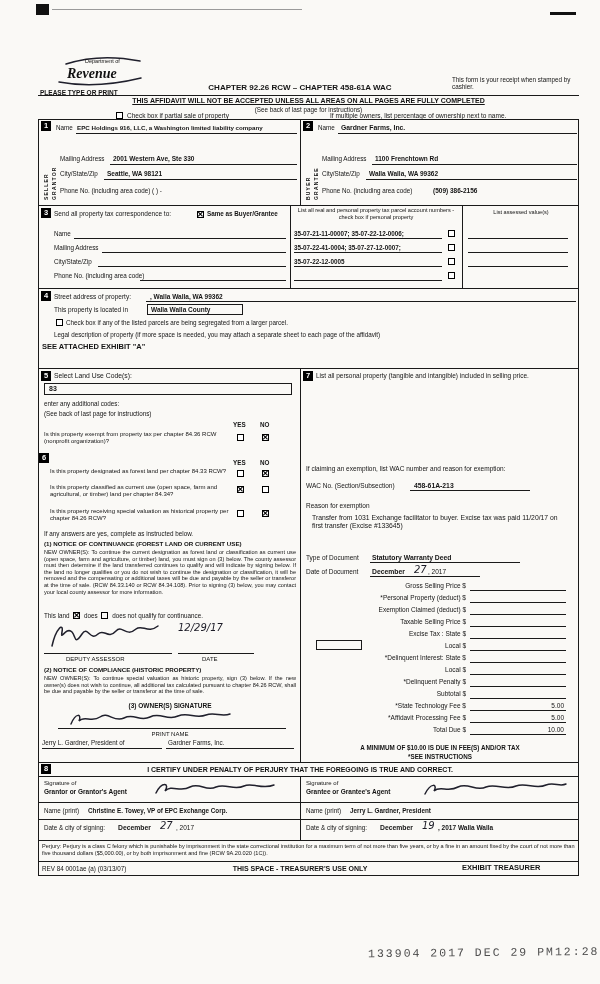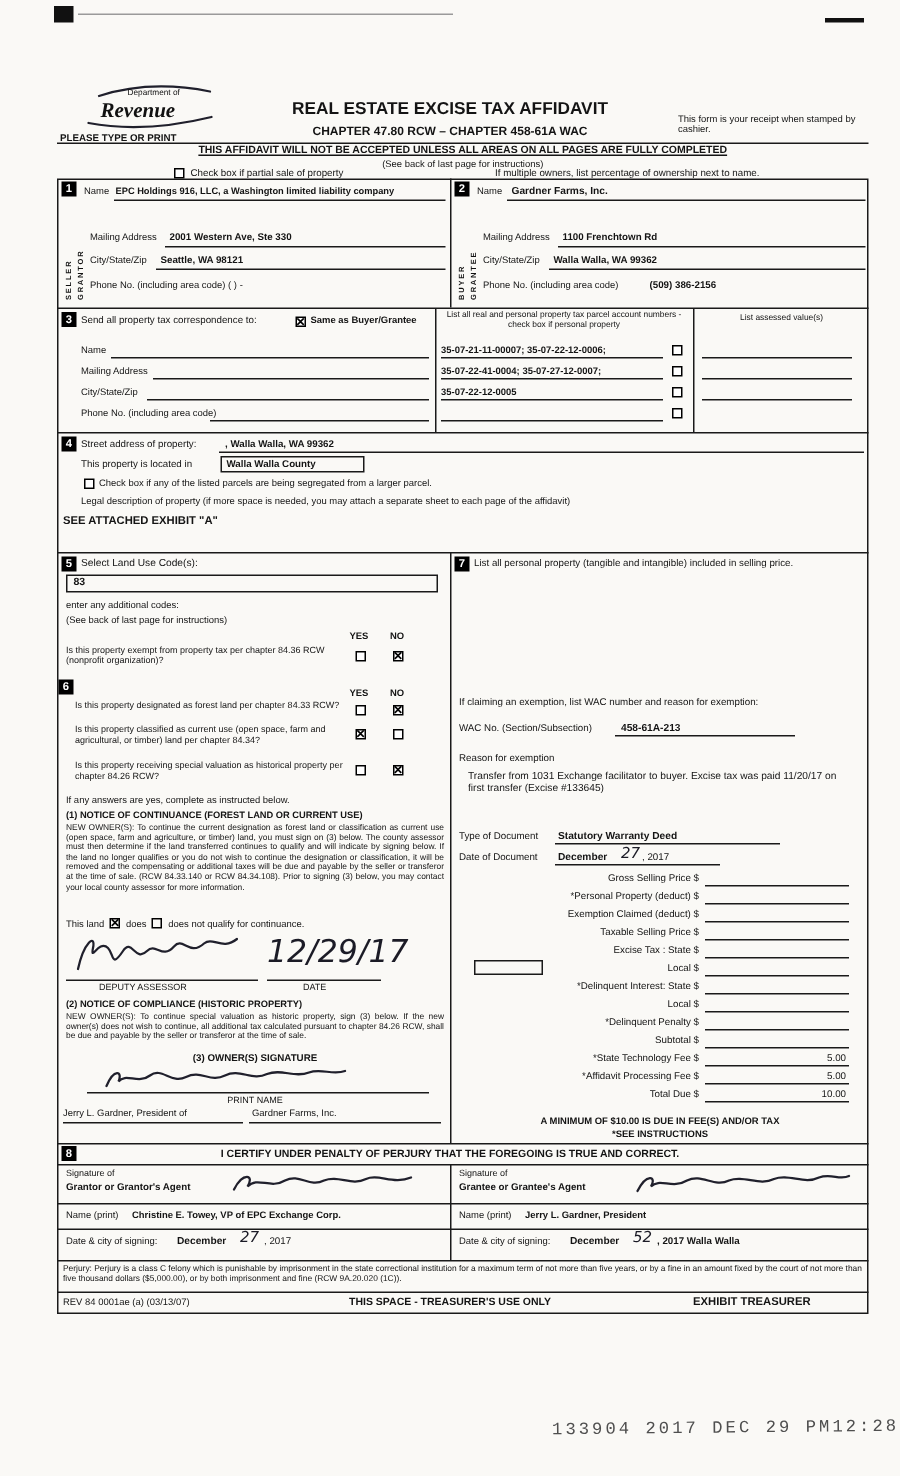--- a/index.html
+++ b/index.html
@@ -42,22 +42,21 @@
   <div class="art" style="left:52px;top:9px;width:250px;height:1px;background:#9a9a9a"></div>
   <div class="art" style="left:550px;top:12px;width:26px;height:3px"></div>
 
   <svg class="sig" style="left:52px;top:54px" width="95" height="34" viewBox="0 0 95 34">
     <path d="M14 10 Q48 -1 88 7" stroke="#111" stroke-width="2"></path>
     <text x="33" y="9" font-size="5.5" fill="#111" stroke="none">Department of</text>
     <text x="15" y="24" font-size="14" font-style="italic" font-weight="bold" font-family="Liberation Serif, serif" fill="#111" stroke="none">Revenue</text>
     <path d="M7 28 Q44 35 89 24" stroke="#111" stroke-width="1.4"></path>
   </svg>
   <div class="t b f65" style="left:40px;top:89px">PLEASE TYPE OR PRINT</div>
-  <div class="t b f11 c" style="left:150px;top:67px;width:300px">REAL ESTATE EXCISE TAX AFFIDAVIT</div>
-  <div class="t b f8 c" style="left:150px;top:83px;width:300px">CHAPTER 47.80 RCW – CHAPTER 458-61A WAC</div>
+  <div class="t b f8 c" style="left:150px;top:83px;width:300px">CHAPTER 92.26 RCW – CHAPTER 458-61A WAC</div>
   <div class="t f63 w" style="left:452px;top:76px;width:122px">This form is your receipt when stamped by cashier.</div>
   <div class="hl" style="left:38px;top:95px;width:541px"></div>
   <div class="t b c" style="left:38px;top:97px;width:541px;text-decoration:underline">THIS AFFIDAVIT WILL NOT BE ACCEPTED UNLESS ALL AREAS ON ALL PAGES ARE FULLY COMPLETED</div>
   <div class="t f63 c" style="left:38px;top:106px;width:541px">(See back of last page for instructions)</div>
   <div class="cb" style="left:116px;top:112px"></div>
   <div class="t f65" style="left:127px;top:111.5px">Check box if partial sale of property</div>
   <div class="t f65" style="left:330px;top:111.5px">If multiple owners, list percentage of ownership next to name.</div>
 
   <div class="box" style="left:38px;top:119px;width:541px;height:757px"></div>
 
@@ -172,21 +171,21 @@
   <div class="t f63" style="left:44px;top:612px">
     <span>This land</span>
     <span class="cbi checked"></span>
     <span>does</span>
     <span class="cbi"></span>
     <span>does not qualify for continuance.</span>
   </div>
   <svg class="sig" style="left:46px;top:616px" width="120" height="38" viewBox="0 0 120 38">
     <path d="M6 30 C10 12 18 6 16 16 C14 26 20 10 26 16 C30 20 28 30 36 18 C42 9 44 26 52 18 C58 12 62 24 70 15 C76 8 80 22 90 13 C96 8 102 18 112 10"></path>
   </svg>
-  <div class="hand" style="left:178px;top:622px;font-size:21px">12/29/17</div>
+  <div class="hand" style="left:178px;top:622px;font-size:10px">12/29/17</div>
   <div class="hl" style="left:44px;top:653px;width:128px"></div>
   <div class="hl" style="left:178px;top:653px;width:76px"></div>
   <div class="t f6" style="left:66px;top:656px">DEPUTY ASSESSOR</div>
   <div class="t f6" style="left:202px;top:656px">DATE</div>
   <div class="t b" style="left:44px;top:666px;font-size:6.2px">(2) NOTICE OF COMPLIANCE (HISTORIC PROPERTY)</div>
   <div class="t f55 w" style="left:44px;top:675px;width:252px;text-align:justify">NEW OWNER(S): To continue special valuation as historic property, sign (3) below. If the new owner(s) does not wish to continue, all additional tax calculated pursuant to chapter 84.26 RCW, shall be due and payable by the seller or transferor at the time of sale.</div>
   <div class="t b f65 c" style="left:44px;top:702px;width:252px">(3) OWNER(S) SIGNATURE</div>
   <svg class="sig" style="left:66px;top:706px" width="170" height="24" viewBox="0 0 170 24">
     <path d="M5 18 C10 6 16 8 13 15 C18 9 26 17 34 11 C42 5 48 17 58 12 C68 7 74 16 84 11 C94 6 102 15 112 10 C122 6 130 13 140 9 C148 6 156 11 164 8"></path>
   </svg>
@@ -290,21 +289,21 @@
   <div class="t b f63" style="left:88px;top:807px">Christine E. Towey, VP of EPC Exchange Corp.</div>
   <div class="t f63" style="left:306px;top:807px">Name (print)</div>
   <div class="t b f63" style="left:350px;top:807px">Jerry L. Gardner, President</div>
   <div class="hl" style="left:38px;top:819px;width:541px"></div>
   <div class="t f63" style="left:44px;top:824px">Date &amp; city of signing:</div>
   <div class="t b f68" style="left:118px;top:823.5px">December</div>
   <div class="hand" style="left:160px;top:820px;font-size:10px">27</div>
   <div class="t f65" style="left:176px;top:824px">, 2017</div>
   <div class="t f63" style="left:306px;top:824px">Date &amp; city of signing:</div>
   <div class="t b f68" style="left:380px;top:823.5px">December</div>
-  <div class="hand" style="left:422px;top:820px;font-size:10px">52</div>
+  <div class="hand" style="left:422px;top:820px;font-size:10px">19</div>
   <div class="t b f65" style="left:438px;top:824px">, 2017  Walla Walla</div>
   <div class="hl" style="left:38px;top:840px;width:541px"></div>
 
   <div class="t f55 w" style="left:42px;top:843px;width:534px">Perjury: Perjury is a class C felony which is punishable by imprisonment in the state correctional institution for a maximum term of not more than five years, or by a fine in an amount fixed by the court of not more than five thousand dollars ($5,000.00), or by both imprisonment and fine (RCW 9A.20.020 (1C)).</div>
   <div class="hl" style="left:38px;top:861px;width:541px"></div>
   <div class="t f63" style="left:42px;top:865px">REV 84 0001ae (a) (03/13/07)</div>
   <div class="t b c" style="left:170px;top:865px;width:260px">THIS SPACE - TREASURER'S USE ONLY</div>
   <div class="t b f75" style="left:462px;top:864px">EXHIBIT TREASURER</div>
 
   <div class="stamp" style="left:368px;top:946px">133904 2017 DEC 29 PM12:28</div>

